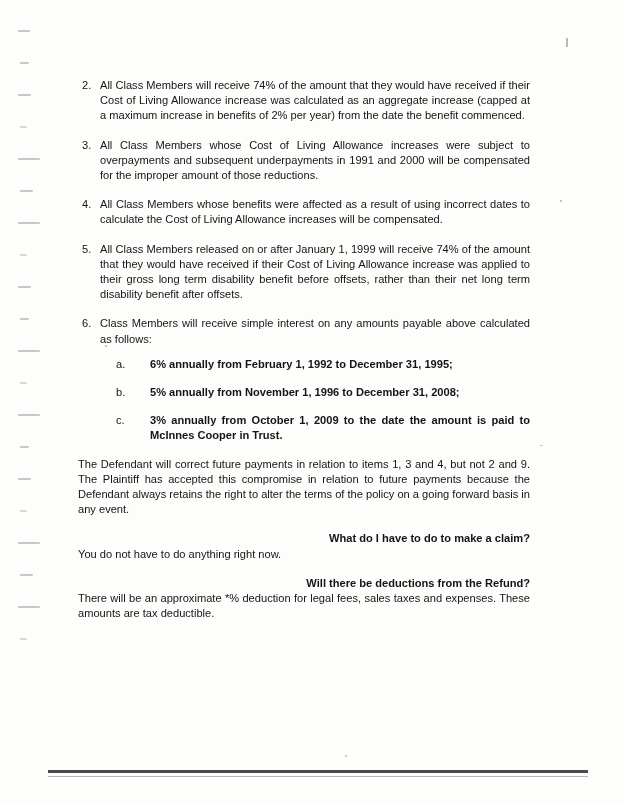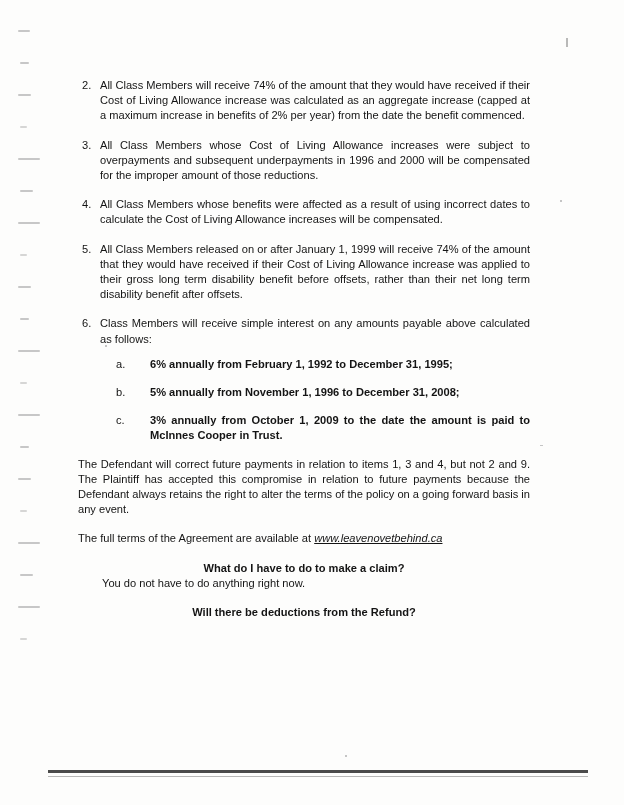--- a/index.html
+++ b/index.html
@@ -96,26 +96,25 @@
   }
 
   .para {
     margin-bottom: 14px;
     text-align: justify;
   }
 
   .heading {
     font-weight: bold;
     margin-bottom: 0px;
-    text-align: center;
+    text-align: right;
   }
   .after-heading {
     margin-bottom: 14px;
     text-align: left;
-    margin-left: 24px;
   }
 
   .link {
     font-style: italic;
     text-decoration: underline;
     color: #141414;
   }
 
   .bottom-rule {
     position: absolute;
@@ -182,21 +181,21 @@
 
   <div class="content">
 
     <div class="num-item">
       <div class="num">2.</div>
       <div class="txt">All Class Members will receive 74% of the amount that they would have received if their Cost of Living Allowance increase was calculated as an aggregate increase (capped at a maximum increase in benefits of 2% per year) from the date the benefit commenced.</div>
     </div>
 
     <div class="num-item">
       <div class="num">3.</div>
-      <div class="txt">All Class Members whose Cost of Living Allowance increases were subject to overpayments and subsequent underpayments in 1996 and 2000 will be compensated for the improper amount of those reductions.</div>
+      <div class="txt">All Class Members whose Cost of Living Allowance increases were subject to overpayments and subsequent underpayments in 1991 and 2000 will be compensated for the improper amount of those reductions.</div>
     </div>
 
     <div class="num-item">
       <div class="num">4.</div>
       <div class="txt">All Class Members whose benefits were affected as a result of using incorrect dates to calculate the Cost of Living Allowance increases will be compensated.</div>
     </div>
 
     <div class="num-item">
       <div class="num">5.</div>
       <div class="txt">All Class Members released on or after January 1, 1999 will receive 74% of the amount that they would have received if their Cost of Living Allowance increase was applied to their gross long term disability benefit before offsets, rather than their net long term disability benefit after offsets.</div>
@@ -217,29 +216,27 @@
         <div class="stxt">5% annually from November 1, 1996 to December 31, 2008;</div>
       </div>
       <div class="sub-item">
         <div class="slabel">c.</div>
         <div class="stxt">3% annually from October 1, 2009 to the date the amount is paid to McInnes Cooper in Trust.</div>
       </div>
     </div>
 
     <div class="para">The Defendant will correct future payments in relation to items 1, 3 and 4, but not 2 and 9. The Plaintiff has accepted this compromise in relation to future payments because the Defendant always retains the right to alter the terms of the policy on a going forward basis in any event.</div>
 
-    <div class="para">
-      <span>The full terms of the Agreement are available at </span><span class="link">www.leavenovetbehind.ca</span>
-    </div>
 
     <div class="heading">What do I have to do to make a claim?</div>
     <div class="after-heading">You do not have to do anything right now.</div>
 
 
     <div class="heading">Will there be deductions from the Refund?</div>
 
+    <div class="para">There will be an approximate *% deduction for legal fees, sales taxes and expenses. These amounts are tax deductible.</div>
 
   </div>
 
   <div class="bottom-rule"></div>
   <div class="bottom-rule2"></div>
 
 </div>
 
 </body></html>

